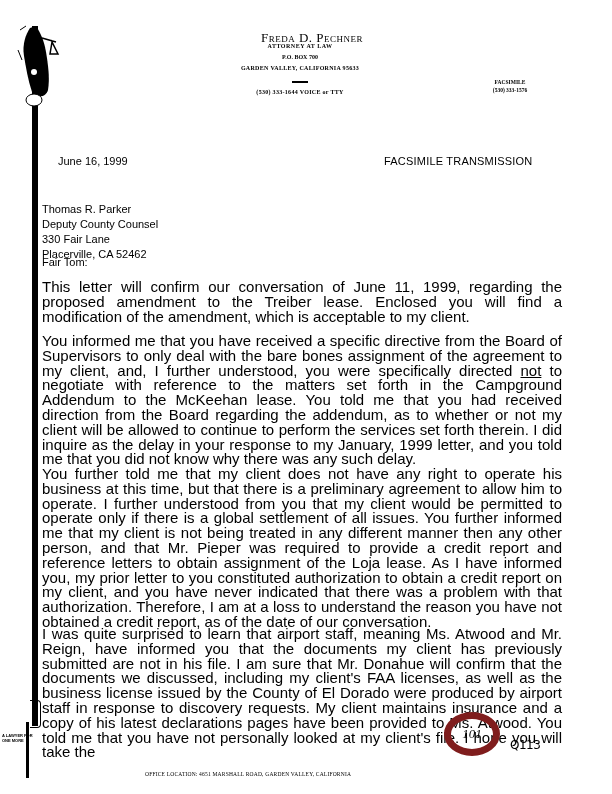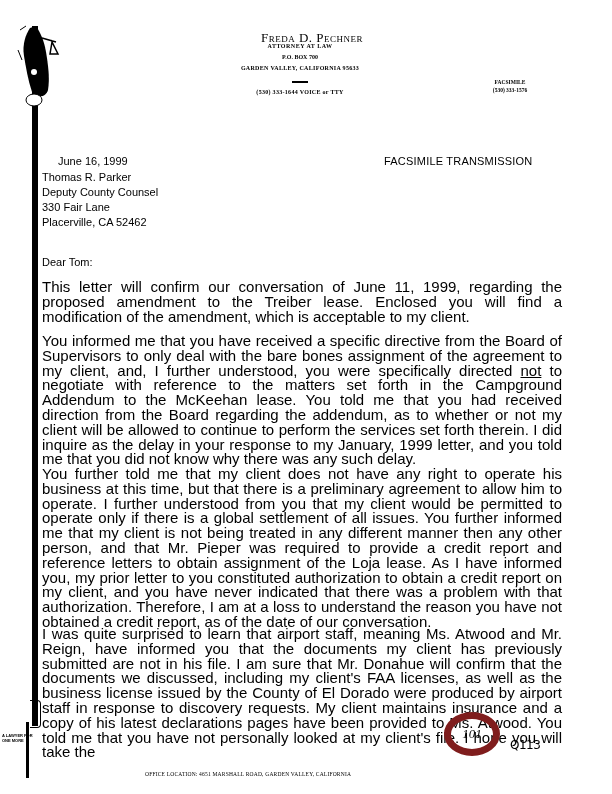--- a/index.html
+++ b/index.html
@@ -15,21 +15,21 @@
     .fax-block div { line-height: 8px; }
 
     .pole { position: absolute; left: 32px; top: 26px; width: 6px; height: 700px; background: #000; }
     .pole-bottom { position: absolute; left: 26px; top: 722px; width: 3px; height: 56px; background: #000; }
     .statue { position: absolute; left: 12px; top: 20px; width: 50px; height: 90px; }
     .seal-text { position: absolute; left: 2px; top: 733px; font-size: 4px; font-weight: bold; line-height: 5px; font-family: "Liberation Sans", sans-serif; }
     .bracket { position: absolute; left: 30px; top: 700px; width: 10px; height: 26px; border: 1px solid #000; border-left: none; border-radius: 0 4px 4px 0; }
 
     .date { position: absolute; left: 58px; top: 155px; font-size: 11px; text-align: right; }
     .fax-title { position: absolute; left: 364px; top: 155px; font-size: 11px; font-weight: normal; letter-spacing: 0.2px; margin-left: 20px; }
-    .address { position: absolute; left: 42px; top: 170px; font-size: 11px; line-height: 15px; }
+    .address { position: absolute; left: 42px; top: 202px; font-size: 11px; line-height: 15px; }
     .salutation { position: absolute; left: 42px; top: 256px; font-size: 11px; }
 
     .para { position: absolute; left: 42px; width: 520px; font-size: 15px; line-height: 14.8px; text-align: justify; }
     .p1 { top: 280px; }
     .p2 { top: 334px; }
     .p3 { top: 459px; margin-top: 8px; }
     .p4 { top: 627px; }
     .para span.u { text-decoration: underline; }
 
     .footer { position: absolute; left: 145px; top: 771px; font-size: 5.5px; font-family: "Liberation Serif", serif; letter-spacing: 0.2px; }
@@ -71,21 +71,21 @@
 <div class="date">June 16, 1999</div>
 <div class="fax-title">FACSIMILE TRANSMISSION</div>
 
 <div class="address">
   <div>Thomas R. Parker</div>
   <div>Deputy County Counsel</div>
   <div>330 Fair Lane</div>
   <div>Placerville, CA 52462</div>
 </div>
 
-<div class="salutation">Dear Tom:</div>
+<div class="salutation">Fair Tom:</div>
 
 <div class="para p1">This letter will confirm our conversation of June 11, 1999, regarding the proposed amendment to the Treiber lease. Enclosed you will find a modification of the amendment, which is acceptable to my client.</div>
 <div class="para p2"><span>You informed me that you have received a specific directive from the Board of Supervisors to only deal with the bare bones assignment of the agreement to my client, and, I further understood, you were specifically directed </span><span class="u">not</span><span> to negotiate with reference to the matters set forth in the Campground Addendum to the McKeehan lease. You told me that you had received direction from the Board regarding the addendum, as to whether or not my client will be allowed to continue to perform the services set forth therein. I did inquire as the delay in your response to my January, 1999 letter, and you told me that you did not know why there was any such delay.</span></div>
 <div class="para p3">You further told me that my client does not have any right to operate his business at this time, but that there is a preliminary agreement to allow him to operate. I further understood from you that my client would be permitted to operate only if there is a global settlement of all issues. You further informed me that my client is not being treated in any different manner then any other person, and that Mr. Pieper was required to provide a credit report and reference letters to obtain assignment of the Loja lease. As I have informed you, my prior letter to you constituted authorization to obtain a credit report on my client, and you have never indicated that there was a problem with that authorization. Therefore, I am at a loss to understand the reason you have not obtained a credit report, as of the date of our conversation.</div>
 <div class="para p4">I was quite surprised to learn that airport staff, meaning Ms. Atwood and Mr. Reign, have informed you that the documents my client has previously submitted are not in his file. I am sure that Mr. Donahue will confirm that the documents we discussed, including my client's FAA licenses, as well as the business license issued by the County of El Dorado were produced by airport staff in response to discovery requests. My client maintains insurance and a copy of his latest declarations pages have been provided to Ms. Atwood. You told me that you have not personally looked at my client's file. I hope you will take the</div>
 
 <div class="footer">OFFICE LOCATION: 4651 MARSHALL ROAD, GARDEN VALLEY, CALIFORNIA</div>
 <div class="hand-circle">101</div>
 <div class="hand-q">Q113</div>
 

